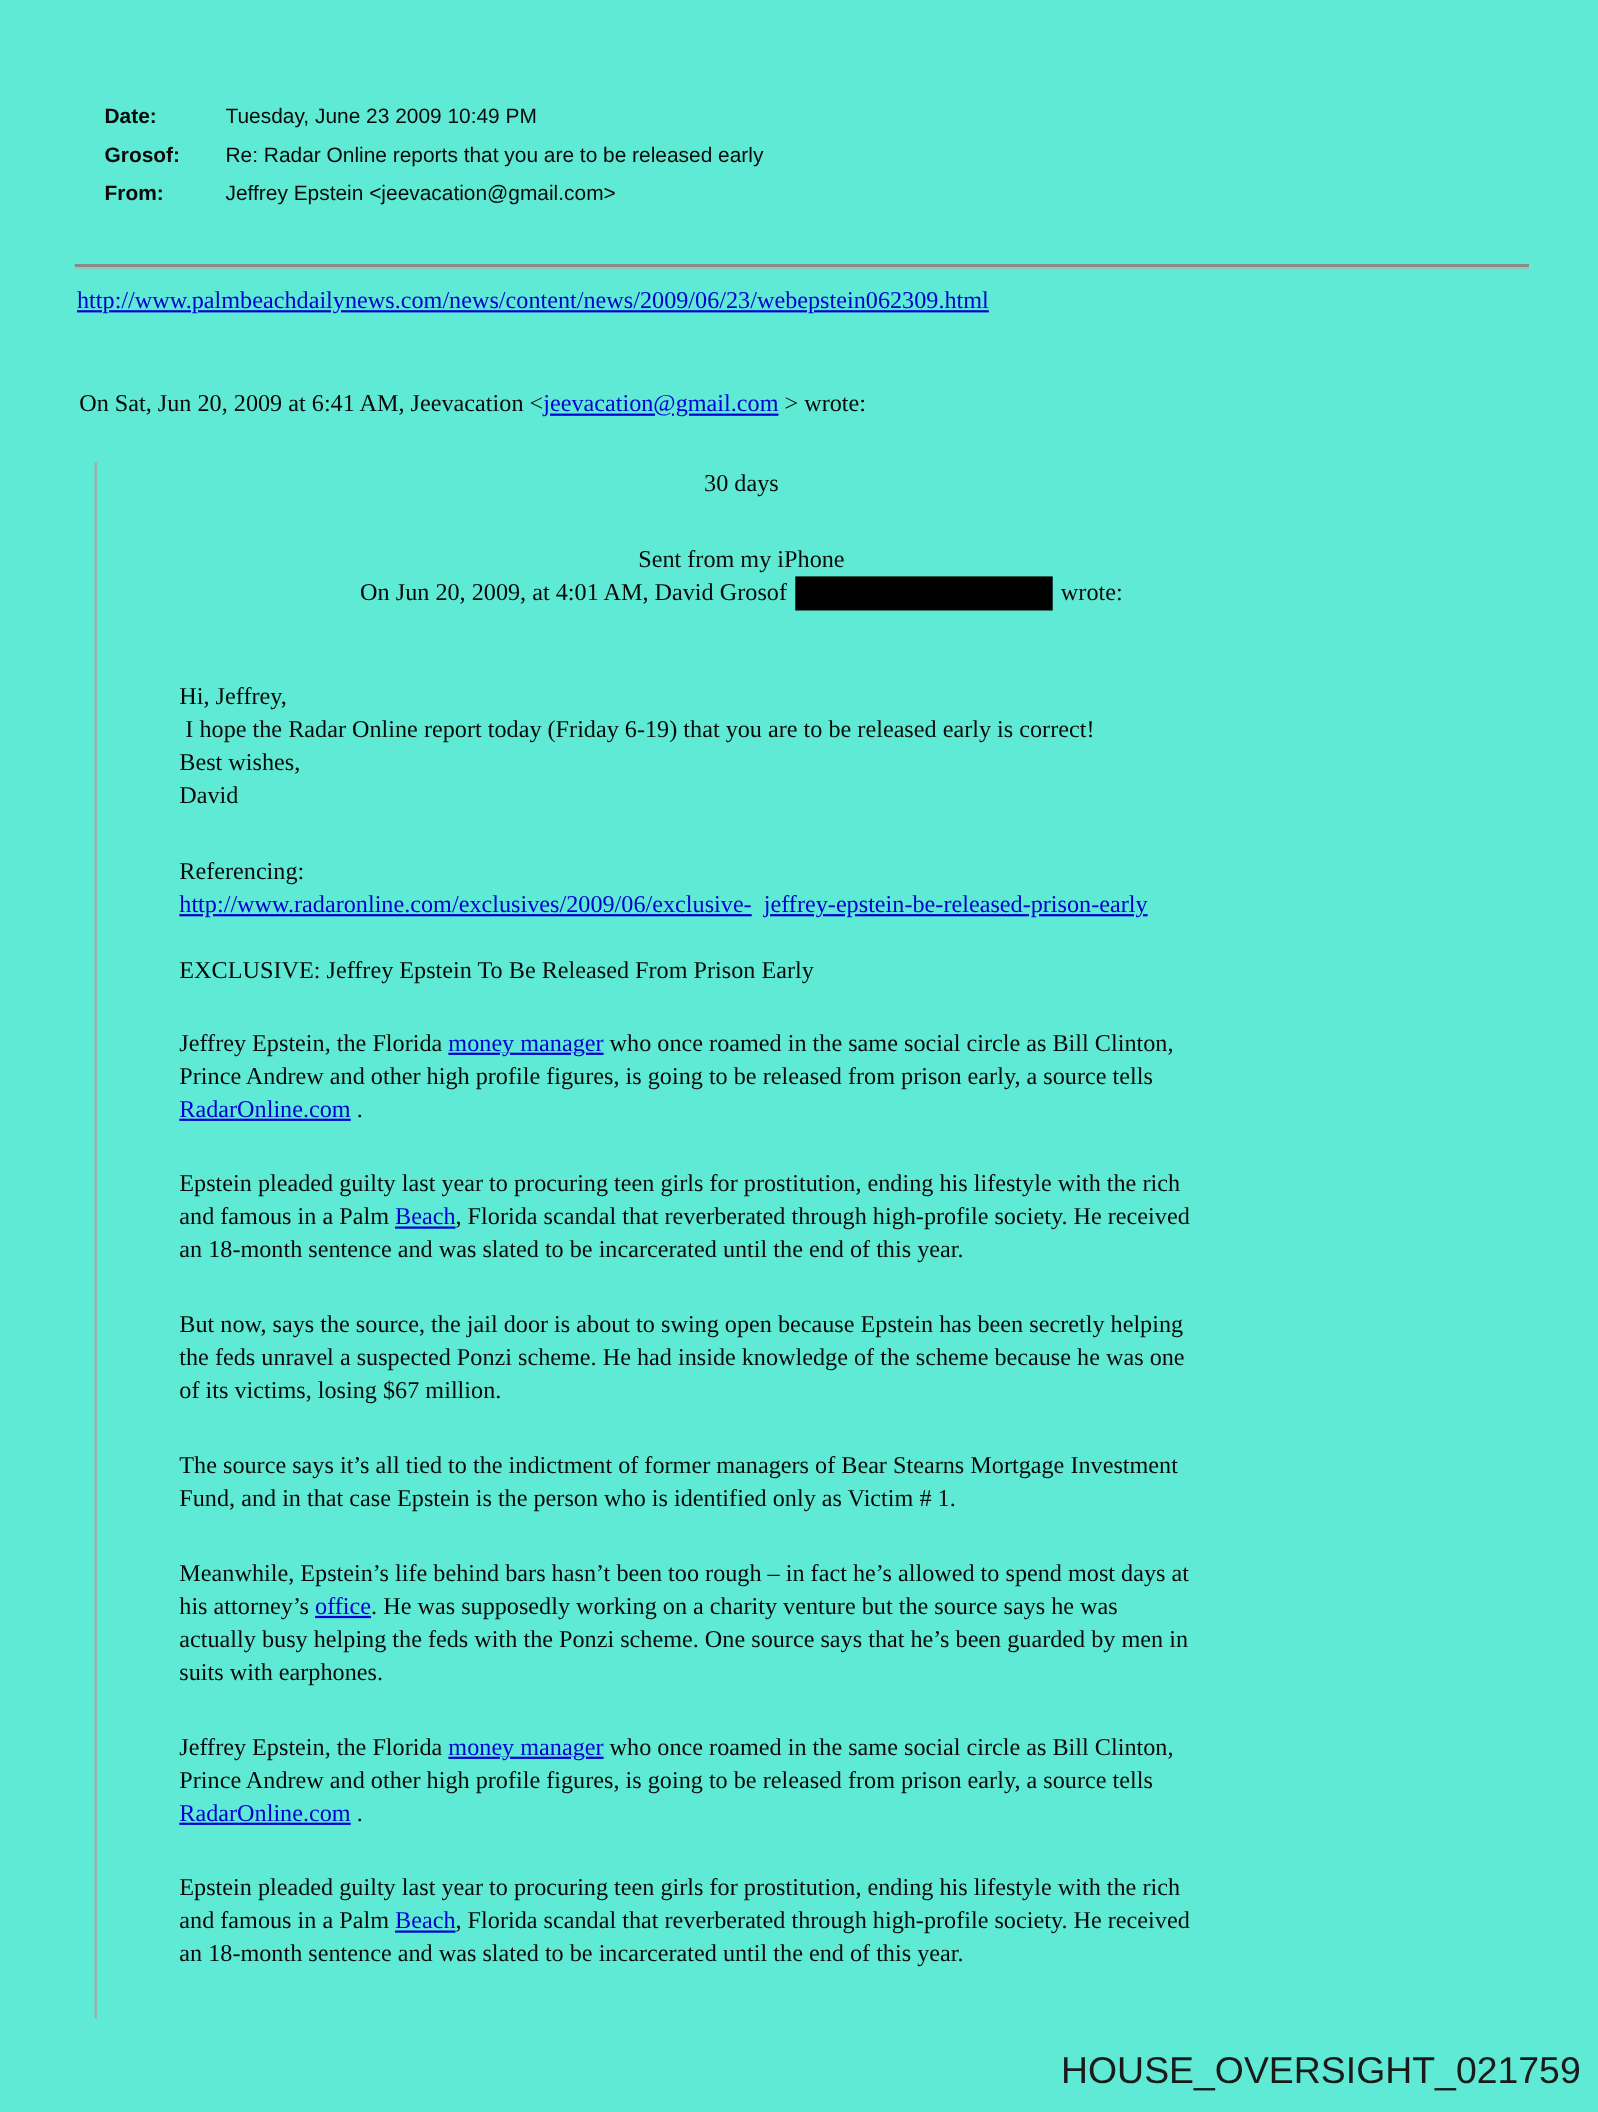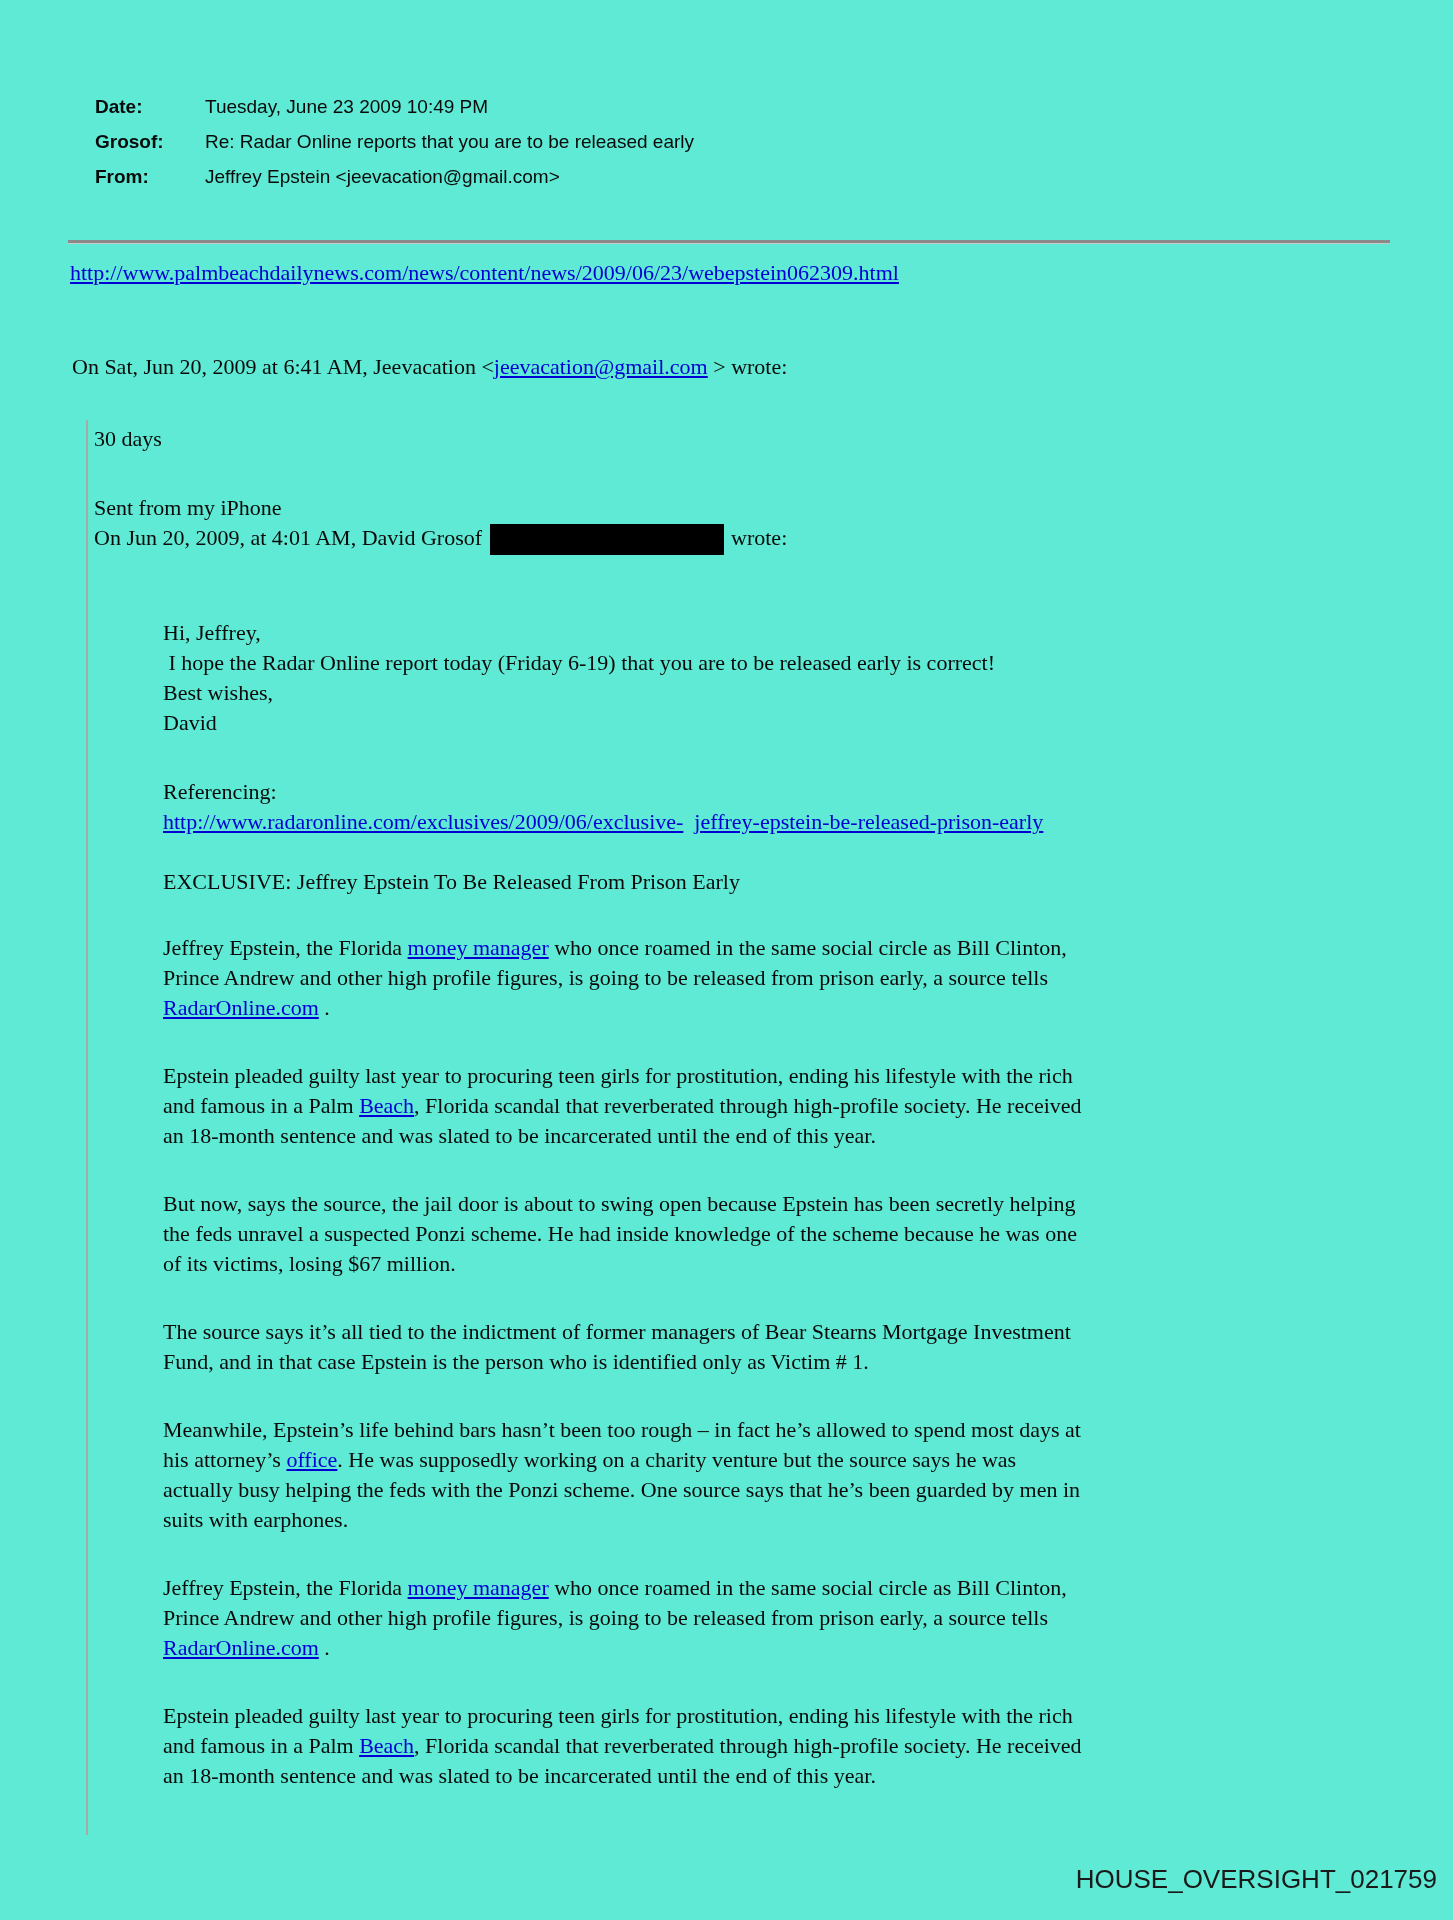--- a/index.html
+++ b/index.html
@@ -61,36 +61,36 @@
   .quote-outer{
     position:absolute;
     top:420px;
     left:86px;
     border-left:2px solid var(--quote-border);
     padding:4px 0 6px 6px;
     width:1160px;
     font-size:22px;
     line-height:30px;
   }
-  .q-line{white-space:pre-wrap;}
+  .q-line{white-space:pre-wrap;text-align:center;}
   .q-first{margin-bottom:39px;}
   .quote-inner{margin-left:69px;margin-top:63px;width:1060px;}
   .block{white-space:pre-wrap;}
   .block-greeting{margin-bottom:39px;}
   .block-ref{margin-bottom:30px;}
   .headline{margin-bottom:36px;white-space:pre-wrap;}
   .para{white-space:pre-wrap;margin-bottom:38px;}
 
   
   .footer{
     position:absolute;
     top:1864px;
     right:16px;
     font-family:"Liberation Sans","DejaVu Sans",sans-serif;
-    font-size:26px;
+    font-size:34px;
     color:#1a1a1a;
   }
 </style>
 </head>
 <body>
 
 <div class="page">
 
   <div class="email-header">
     <div class="header-row">

